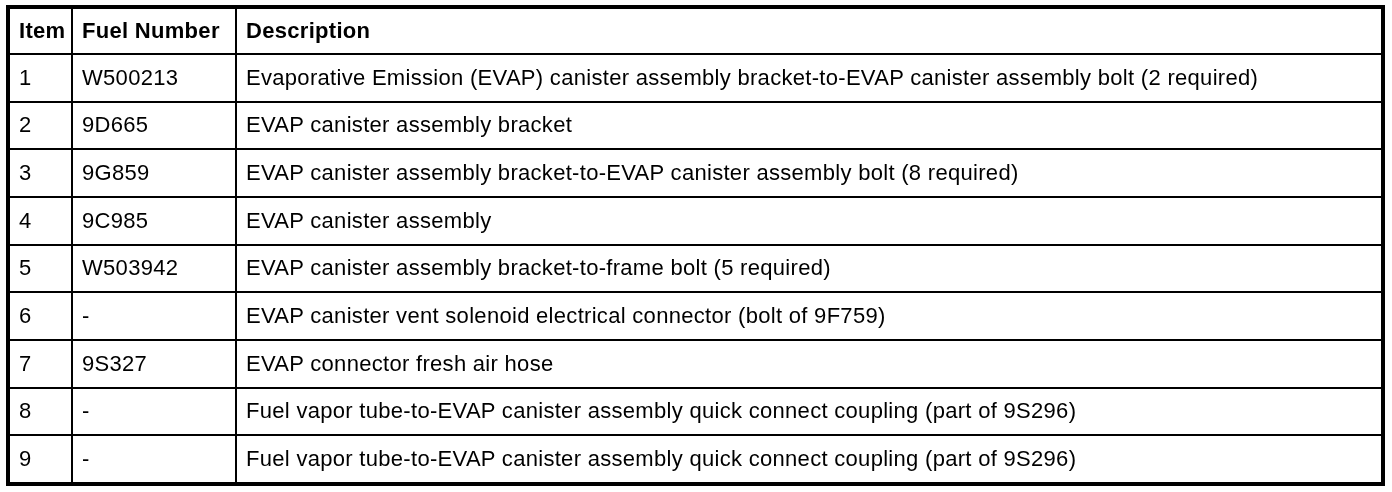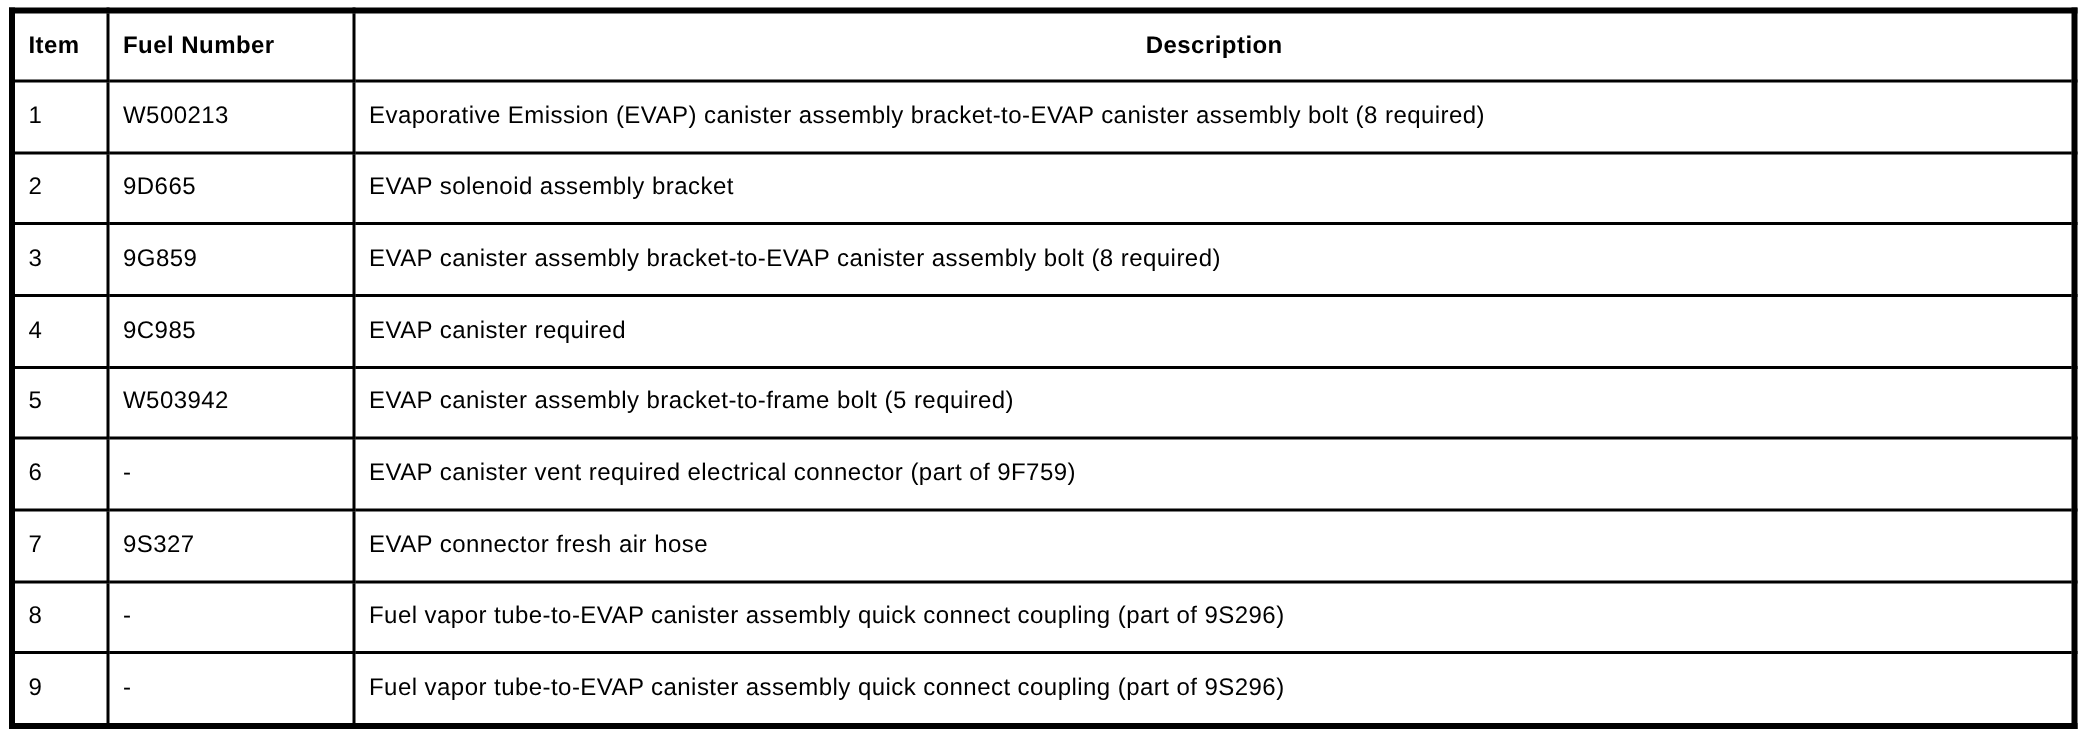--- a/index.html
+++ b/index.html
@@ -30,32 +30,32 @@
   }
   table.parts-table {
     border-width: 4px;
   }
   col.col-item { width: 64px; }
   col.col-part { width: 164px; }
   col.col-desc { width: auto; }
   th, td {
     height: 44px;
     padding: 0 8px 0 9px;
-    font-size: 16px;
+    font-size: 22px;
     letter-spacing: 0.3px;
     color: #000000;
     vertical-align: middle;
     white-space: nowrap;
     overflow: hidden;
   }
   th {
     font-weight: bold;
     text-align: left;
   }
-  th.center { text-align: center; }
+  th.center { text-align: left; }
 </style>
 </head>
 <body>
 
 <div class="page">
   <table class="parts-table">
     <colgroup>
       <col class="col-item">
       <col class="col-part">
       <col class="col-desc">
@@ -64,46 +64,46 @@
       <tr>
         <th>Item</th>
         <th>Fuel Number</th>
         <th class="center">Description</th>
       </tr>
     </thead>
     <tbody>
       <tr>
         <td>1</td>
         <td>W500213</td>
-        <td>Evaporative Emission (EVAP) canister assembly bracket-to-EVAP canister assembly bolt (8 required)</td>
+        <td>Evaporative Emission (EVAP) canister assembly bracket-to-EVAP canister assembly bolt (2 required)</td>
       </tr>
       <tr>
         <td>2</td>
         <td>9D665</td>
-        <td>EVAP solenoid assembly bracket</td>
+        <td>EVAP canister assembly bracket</td>
       </tr>
       <tr>
         <td>3</td>
         <td>9G859</td>
         <td>EVAP canister assembly bracket-to-EVAP canister assembly bolt (8 required)</td>
       </tr>
       <tr>
         <td>4</td>
         <td>9C985</td>
-        <td>EVAP canister required</td>
+        <td>EVAP canister assembly</td>
       </tr>
       <tr>
         <td>5</td>
         <td>W503942</td>
         <td>EVAP canister assembly bracket-to-frame bolt (5 required)</td>
       </tr>
       <tr>
         <td>6</td>
         <td>-</td>
-        <td>EVAP canister vent required electrical connector (part of 9F759)</td>
+        <td>EVAP canister vent solenoid electrical connector (bolt of 9F759)</td>
       </tr>
       <tr>
         <td>7</td>
         <td>9S327</td>
         <td>EVAP connector fresh air hose</td>
       </tr>
       <tr>
         <td>8</td>
         <td>-</td>
         <td>Fuel vapor tube-to-EVAP canister assembly quick connect coupling (part of 9S296)</td>

